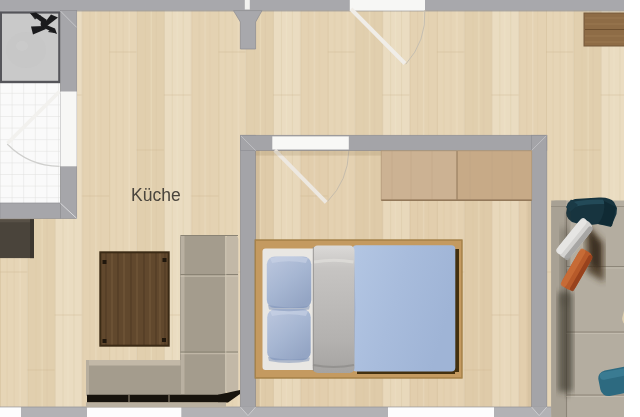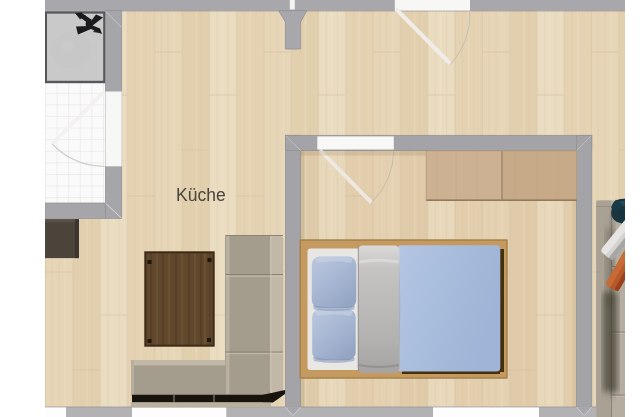--- a/index.html
+++ b/index.html
@@ -1,16 +1,16 @@
 <!DOCTYPE html>
 <html><head>
 <meta charset="utf-8">
 <style>
   html,body{margin:0;padding:0;background:#fff;}
-  #c{position:relative;width:580px;height:417px;overflow:hidden;margin-left:45px;}
+  #c{position:relative;width:624px;height:417px;overflow:hidden;}
   svg{display:block;}
 </style>
 </head>
 <body>
 <div id="c">
 <svg width="640" height="417" viewBox="0 0 640 417">
 <defs>
   <pattern id="wp" width="109.2" height="220" patternUnits="userSpaceOnUse">
     <rect x="0" y="0" width="27.3" height="220" fill="#e6d5b6"></rect>
     <rect x="27.3" y="0" width="27.3" height="220" fill="#e1cfae"></rect>

